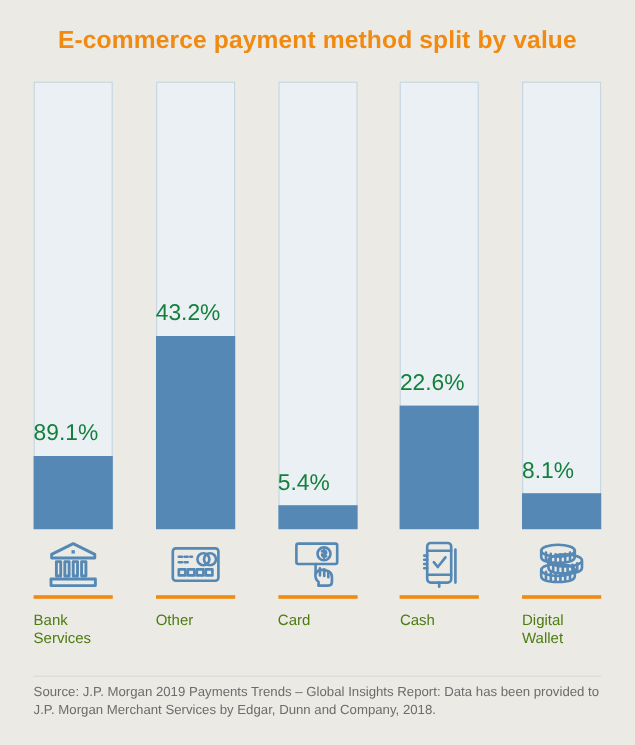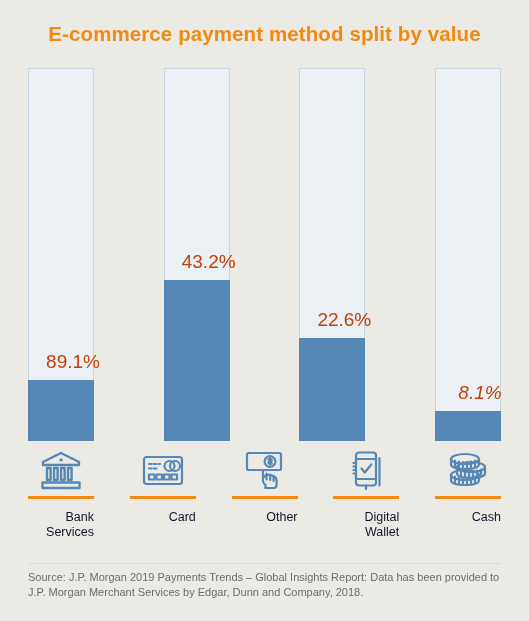--- a/index.html
+++ b/index.html
@@ -67,24 +67,23 @@
     position: absolute;
     left: 0;
     bottom: 0;
     width: 66px;
     background: #5588B4;
     box-sizing: border-box;
   }
 
   .bar-value {
     position: absolute;
-    left: 12px;
-    width: 66px;
-    text-align: center;
-    color: #c2410c;
+    left: 0;
+    width: 66px;
+    color: #15803d;
     font-size: 19px;
     font-weight: normal;
     line-height: 1;
     white-space: nowrap;
   }
 
   
   .icon-row {
     position: absolute;
     left: 28px;
@@ -121,22 +120,22 @@
     position: absolute;
     left: 28px;
     top: 510px;
     width: 473px;
     display: flex;
     justify-content: space-between;
   }
 
   .cat-label {
     width: 66px;
-    text-align: right;
-    color: #0f172a;
+    text-align: left;
+    color: #4d7c0f;
     font-size: 12.5px;
     line-height: 15px;
     word-spacing: 66px;
   }
 
   
   .divider {
     position: absolute;
     left: 28px;
     top: 563px;
@@ -169,31 +168,36 @@
       <div class="bar-fill" style="height: 61px;"></div>
       <div class="bar-value" style="bottom: 70px;">89.1%</div>
     </div>
 
     <div class="bar-column">
       <div class="bar-track"></div>
       <div class="bar-fill" style="height: 161px;"></div>
       <div class="bar-value" style="bottom: 170px;">43.2%</div>
     </div>
 
+    <div class="bar-column">
+      <div class="bar-track"></div>
+      <div class="bar-fill" style="height: 20px;"></div>
+      <div class="bar-value" style="bottom: 29px;">5.4%</div>
+    </div>
 
     <div class="bar-column">
       <div class="bar-track"></div>
       <div class="bar-fill" style="height: 103px;"></div>
       <div class="bar-value" style="bottom: 112px;">22.6%</div>
     </div>
 
     <div class="bar-column">
       <div class="bar-track"></div>
       <div class="bar-fill" style="height: 30px;"></div>
-      <div class="bar-value" style="bottom: 39px; font-style: italic;">8.1%</div>
+      <div class="bar-value" style="bottom: 39px;">8.1%</div>
     </div>
 
   </div>
 
   <div class="icon-row">
 
     <div class="icon-cell">
       <div class="icon-glyph">
         <svg width="46" height="42" viewBox="0 0 46 42" fill="none" stroke="#5588B4" stroke-width="2.4" stroke-linejoin="round" stroke-linecap="round">
           <path d="M5 13 L23 4 L41 13 L41 16 L5 16 Z"></path>
@@ -271,34 +275,34 @@
     </div>
 
   </div>
 
   <div class="label-row">
     <div class="cat-label">
       <div>Bank</div>
       <div>Services</div>
     </div>
     <div class="cat-label">
+      <div>Other</div>
+      <div></div>
+    </div>
+    <div class="cat-label">
       <div>Card</div>
       <div></div>
     </div>
     <div class="cat-label">
-      <div>Other</div>
+      <div>Cash</div>
       <div></div>
     </div>
     <div class="cat-label">
       <div>Digital</div>
       <div>Wallet</div>
     </div>
-    <div class="cat-label">
-      <div>Cash</div>
-      <div></div>
-    </div>
   </div>
 
   <div class="divider"></div>
 
   <div class="source-note">Source: J.P. Morgan 2019 Payments Trends – Global Insights Report: Data has been provided to J.P. Morgan Merchant Services by Edgar, Dunn and Company, 2018.</div>
 
 </div>
 
 </body></html>

